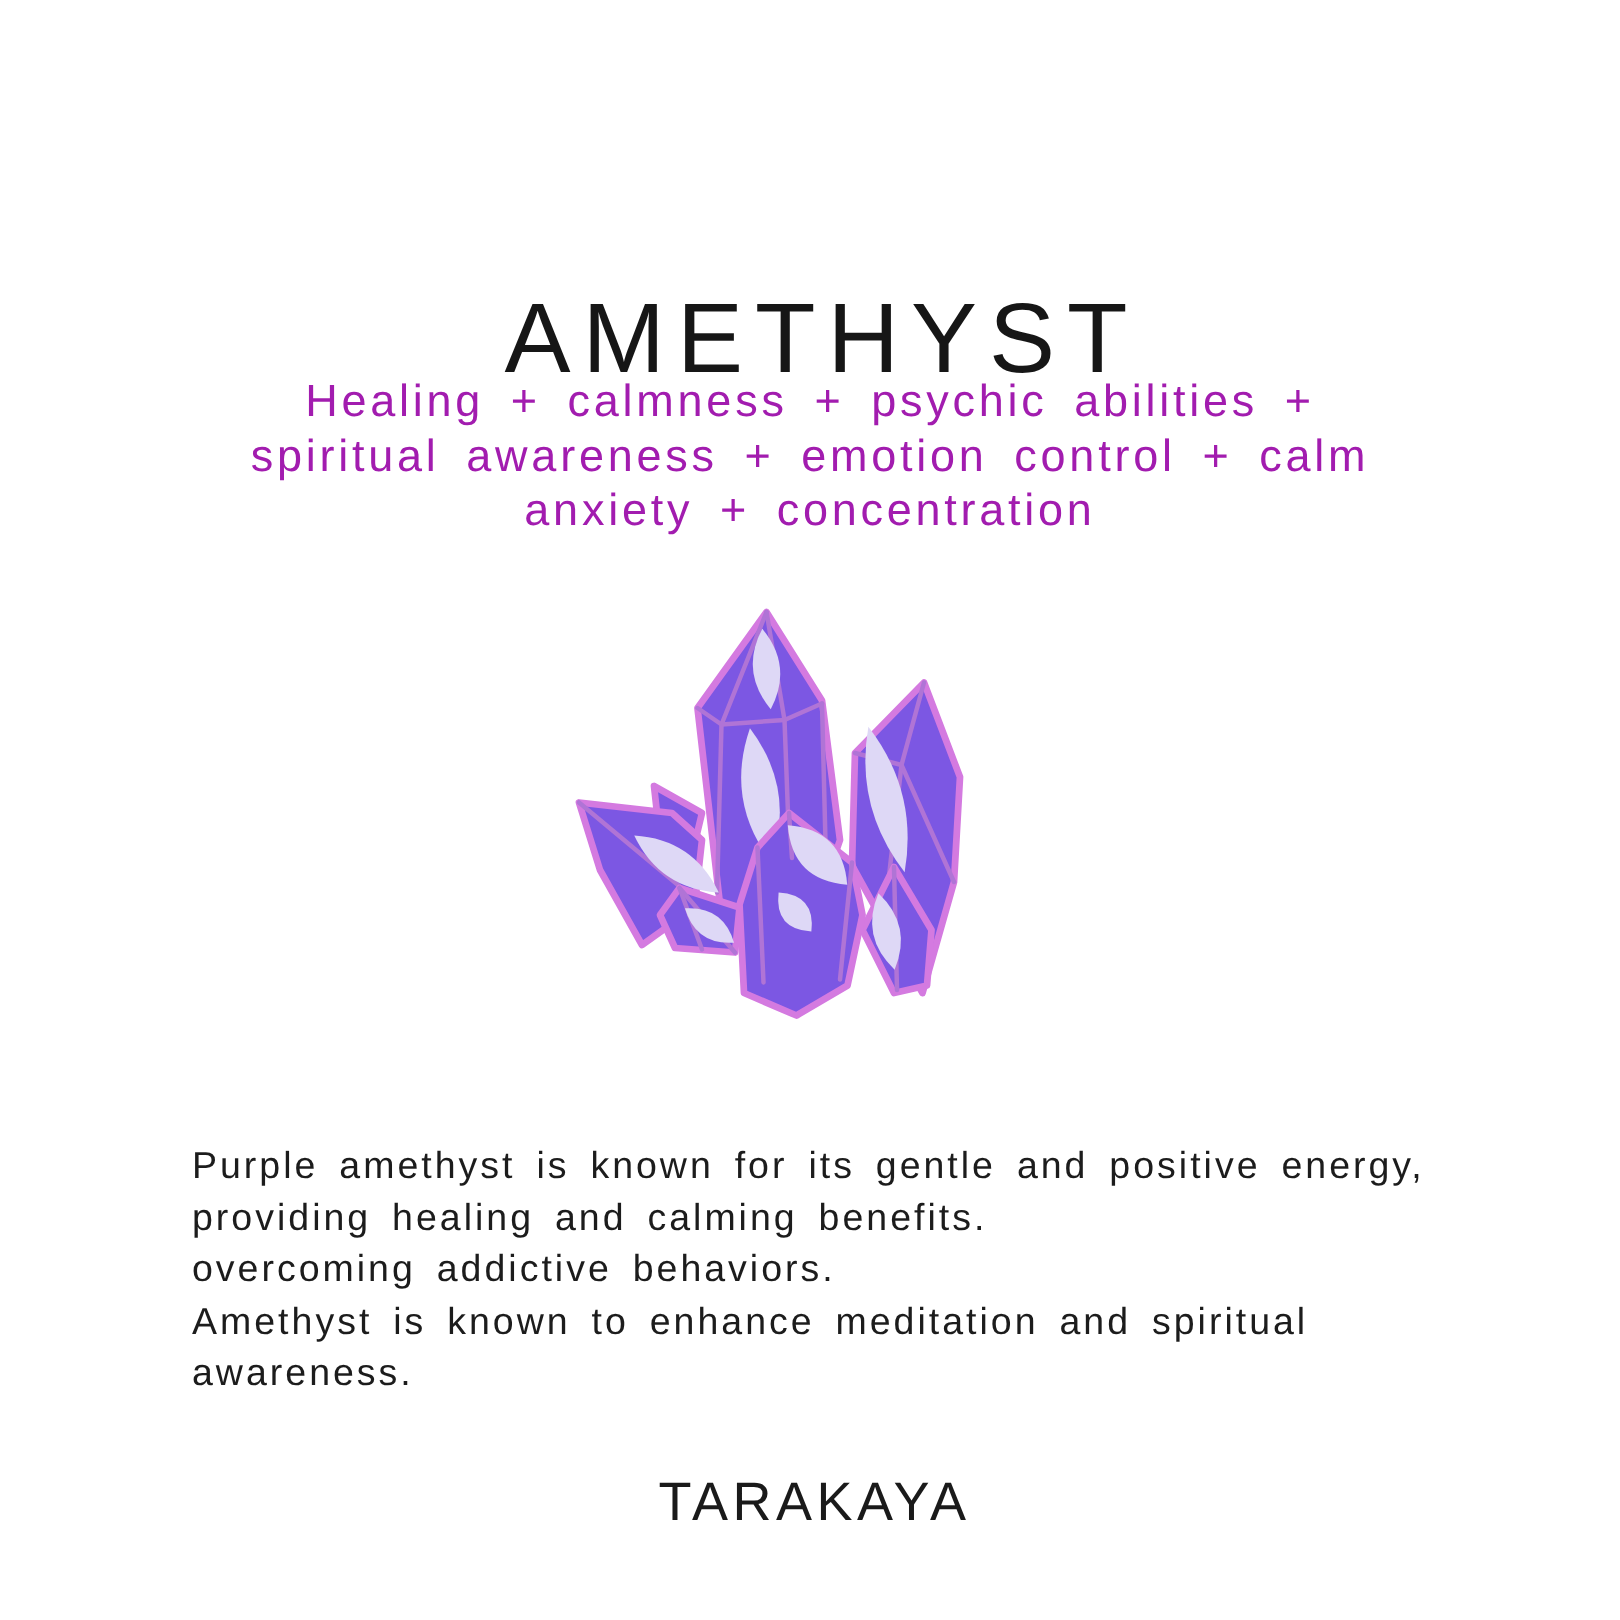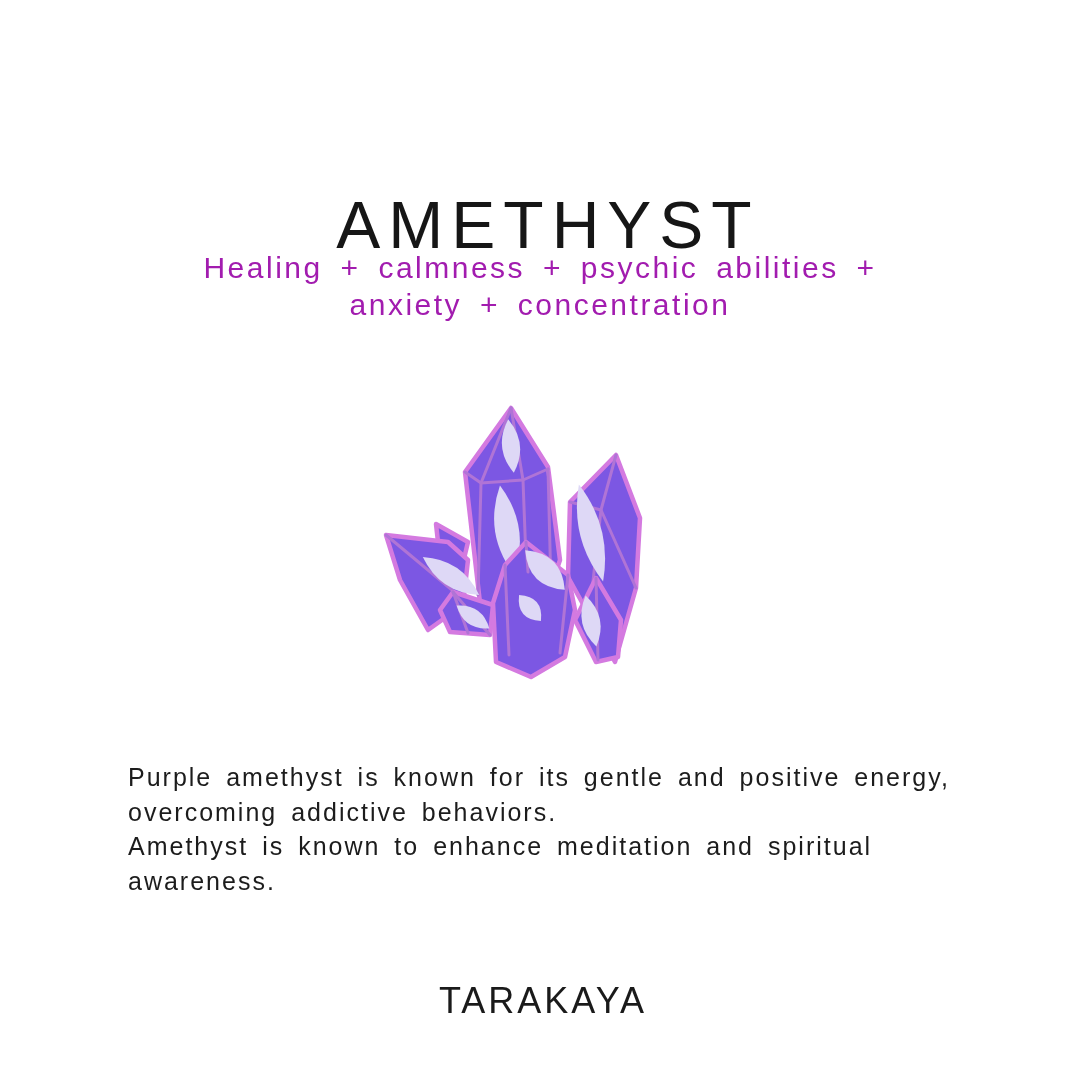--- a/index.html
+++ b/index.html
@@ -81,20 +81,21 @@
 </style>
 </head>
 <body>
 
 <div class="poster">
 
   <h1 class="title">AMETHYST</h1>
 
   <div class="subtitle">
     <div class="line">Healing + calmness + psychic abilities +</div>
+    <div class="line">spiritual awareness + emotion control + calm</div>
     <div class="line">anxiety + concentration</div>
   </div>
 
   <div class="crystal-wrap">
     <svg width="322" height="300" viewBox="0 0 322 300" aria-hidden="true">
 
       <g>
         <polygon class="crystal-body" points="238,65 262,128 258,198 237,272 190,187 192,112"></polygon>
         <polyline class="crystal-facet" points="238,65 223,120 214,200"></polyline>
         <polyline class="crystal-facet" points="192,112 223,120 258,198"></polyline>
@@ -135,20 +136,21 @@
         <line class="crystal-facet" x1="148" y1="152" x2="150" y2="182"></line>
         <path class="crystal-lens" transform="translate(167,180) rotate(-45)" d="M0,-28 Q24,0 0,28 Q-24,0 0,-28 Z"></path>
         <path class="crystal-lens" transform="translate(152,218) rotate(-40)" d="M0,-17 Q18,0 0,17 Q-18,0 0,-17 Z"></path>
       </g>
 
     </svg>
   </div>
 
   <div class="description">
     <div class="line">Purple amethyst is known for its gentle and positive energy,</div>
+    <div class="line">providing healing and calming benefits.</div>
     <div class="line">overcoming addictive behaviors.</div>
     <div class="line">Amethyst is known to enhance meditation and spiritual</div>
     <div class="line">awareness.</div>
   </div>
 
   <div class="brand">TARAKAYA</div>
 
 </div>
 
 </body></html>

